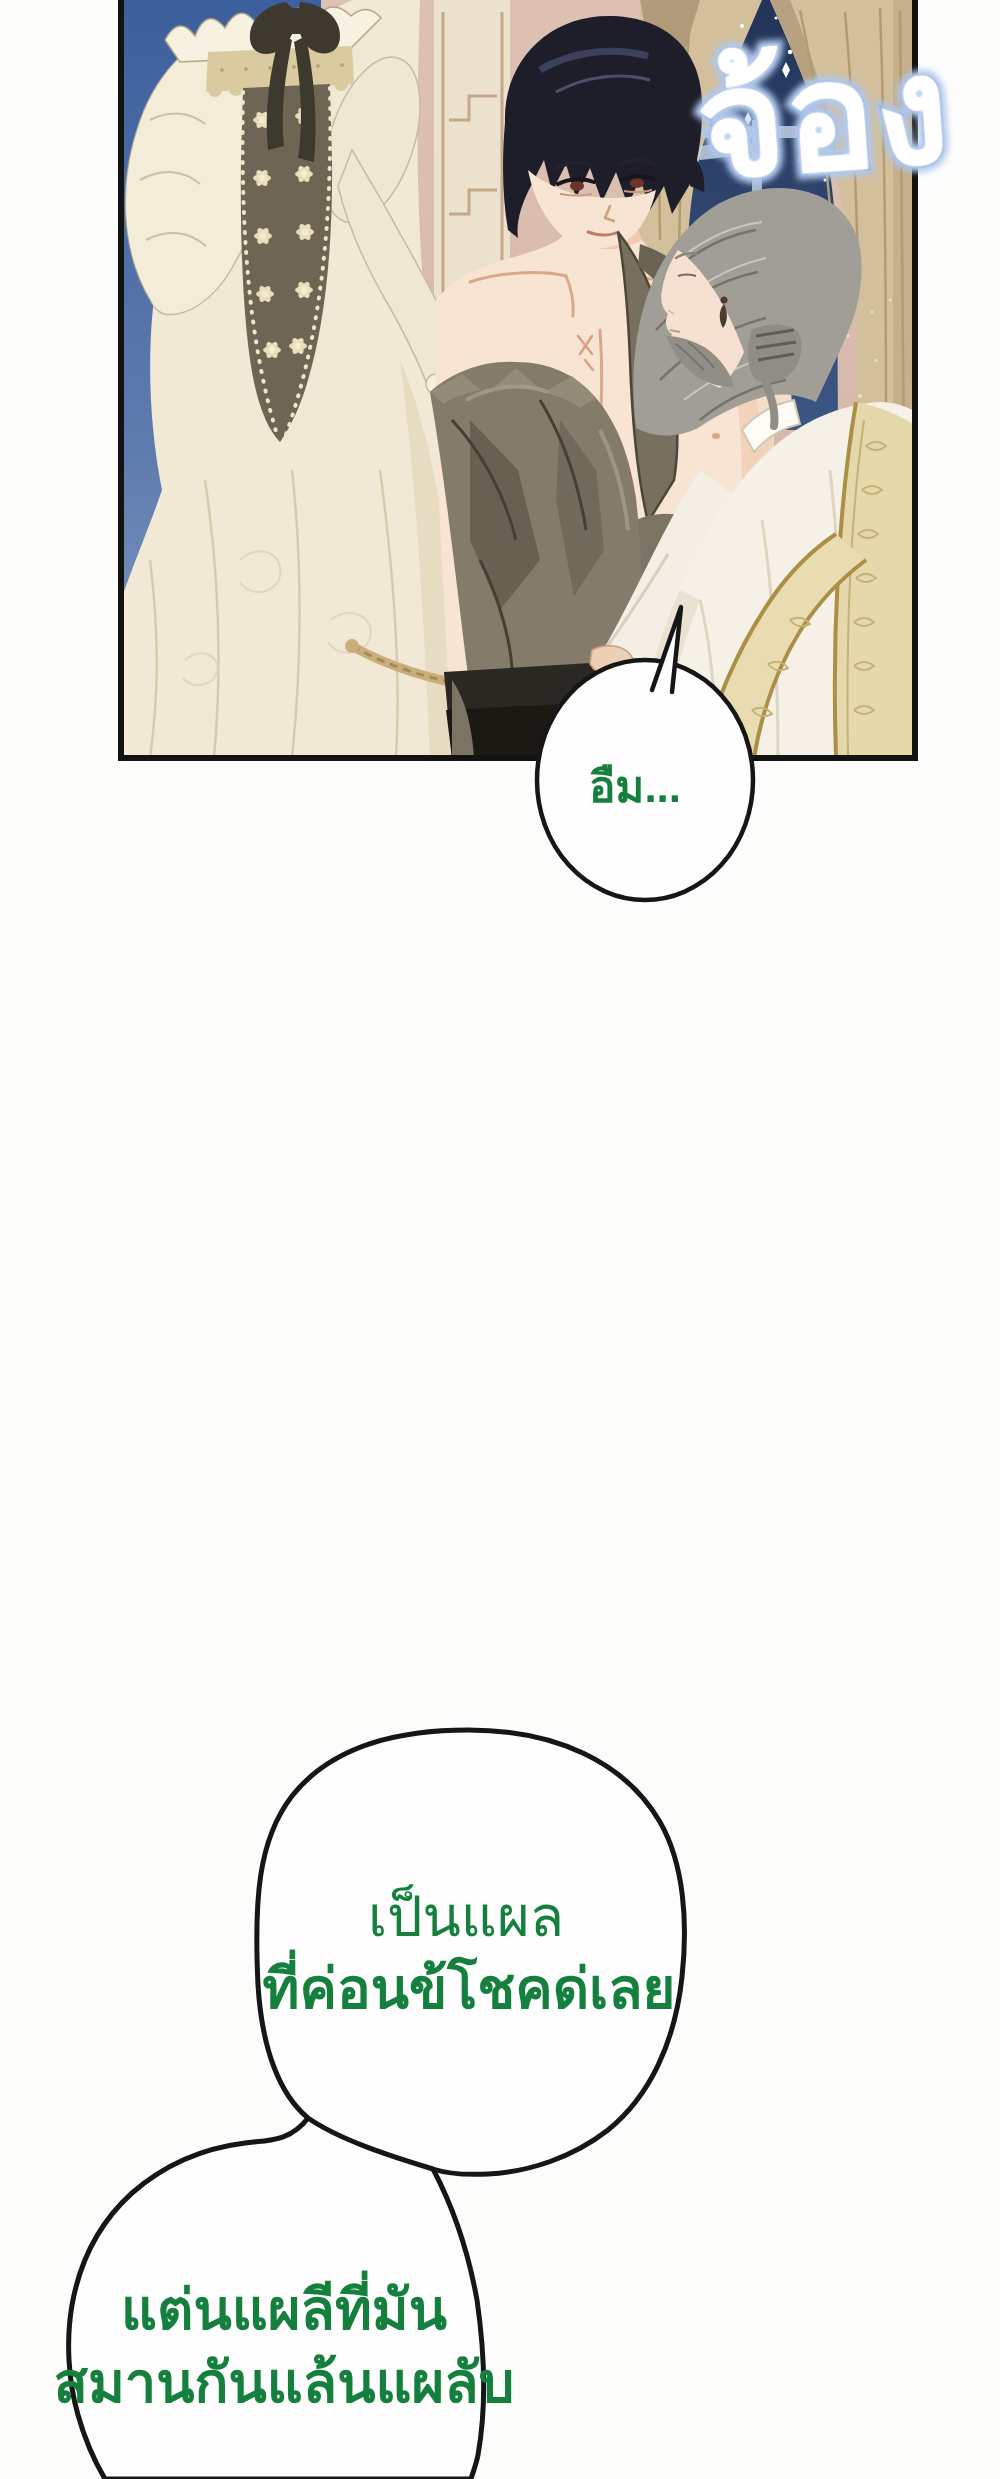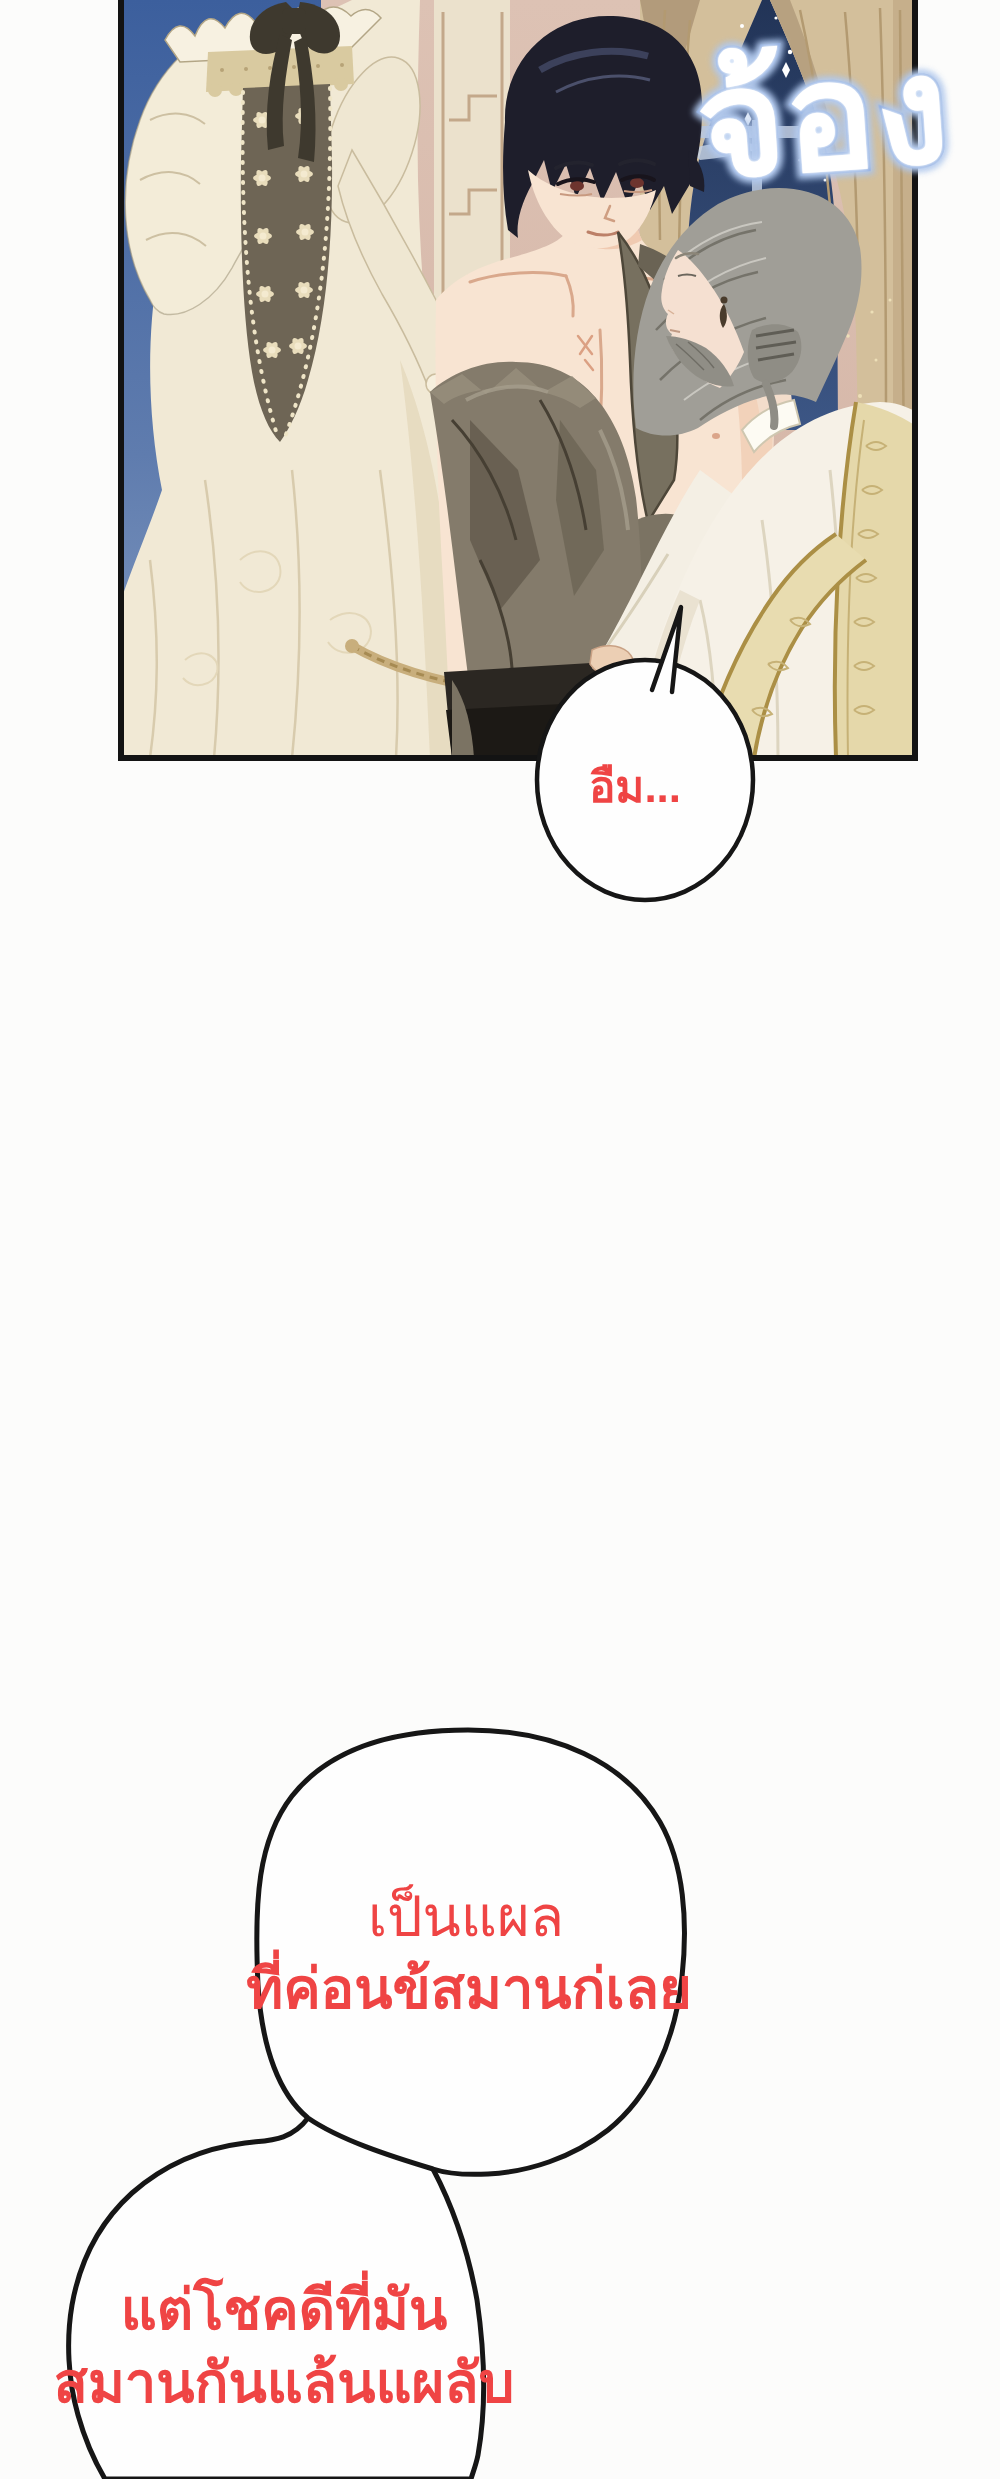--- a/index.html
+++ b/index.html
@@ -1,21 +1,21 @@
 <!DOCTYPE html>
 <html><head>
 <meta charset="utf-8">
 <style>
   html,body{margin:0;padding:0;}
   body{width:1000px;height:2479px;background:#fcfcfb;font-family:"Liberation Sans",sans-serif;position:relative;overflow:hidden;}
   #stage{position:absolute;left:0;top:0;width:1000px;height:2479px;}
   svg{display:block;}
   #panel-art{position:absolute;left:0;top:0;}
   #bubble-layer{position:absolute;left:0;top:0;pointer-events:none;}
-  .b-text{position:absolute;transform:translate(-50%,-50%);color:#ef4444;white-space:nowrap;text-align:center;letter-spacing:0;}
+  .b-text{position:absolute;transform:translate(-50%,-50%);color:#15803d;white-space:nowrap;text-align:center;letter-spacing:0;}
   #t-um{left:635px;top:786px;font-size:44px;font-weight:600;}
   #t-w1{left:466px;top:1916px;font-size:56px;font-weight:400;text-align:right;}
   #t-w2{left:469px;top:1988px;font-size:56px;font-weight:600;}
   #t-h1{left:284px;top:2309px;font-size:56px;font-weight:600;}
   #t-h2{left:284px;top:2382px;font-size:56px;font-weight:600;}
   #sfx{position:absolute;left:698px;top:26px;width:290px;height:210px;transform:rotate(-4deg);font-size:150px;line-height:1.2;font-weight:700;}
   #sfx .layer{position:absolute;left:0;top:0;white-space:nowrap;}
   #sfx .glow{color:#cdddf5;-webkit-text-stroke:12px #a9c2ea;filter:blur(3px);opacity:.95;}
   #sfx .edge{color:#8fade0;-webkit-text-stroke:5px #8fade0;filter:blur(.5px);}
   #sfx .fill{color:#ffffff;text-shadow:0 0 3px #ffffff,0 0 10px #cfe0f7;}
@@ -345,17 +345,17 @@
       <path d="M652 690 L681 607 L672 692" fill="#fefefe" stroke="#161616" stroke-width="4.5" stroke-linejoin="round" stroke-linecap="round"></path>
     </g>
 
     <path d="M308 2118 C290 2142 268 2140 245 2143 C205 2148 165 2164 132 2193 C100 2222 80 2260 72 2305 C66 2340 68 2380 78 2415 C85 2440 95 2462 105 2479 L471 2479 C473 2472 476 2465 478 2455 C486 2410 485 2355 477 2300 C468 2250 452 2205 433 2169" fill="#fefefe" stroke="#161616" stroke-width="5"></path>
 
     <path d="M308 2118 C280 2095 262 2050 258 1985 C254 1900 258 1840 292 1796 C330 1748 395 1730 468 1730 C556 1730 625 1762 660 1822 C684 1864 688 1922 682 1977 C675 2042 650 2096 608 2130 C572 2158 528 2172 488 2174 C468 2175 448 2174 433 2169 C390 2156 340 2140 308 2118 Z" fill="#fefefe" stroke="#161616" stroke-width="5"></path>
   </svg>
 
   <div class="b-text" id="t-um">อืม...</div>
   <div class="b-text" id="t-w1">เป็นแผล</div>
-  <div class="b-text" id="t-w2">ที่ค่อนข้สมานก่เลย</div>
-  <div class="b-text" id="t-h1">แต่โชคดีที่มัน</div>
+  <div class="b-text" id="t-w2">ที่ค่อนข้โชคด่เลย</div>
+  <div class="b-text" id="t-h1">แต่นแผลีที่มัน</div>
   <div class="b-text" id="t-h2">สมานกันแล้นแผลับ</div>
 
 </div>
 
 </body></html>

